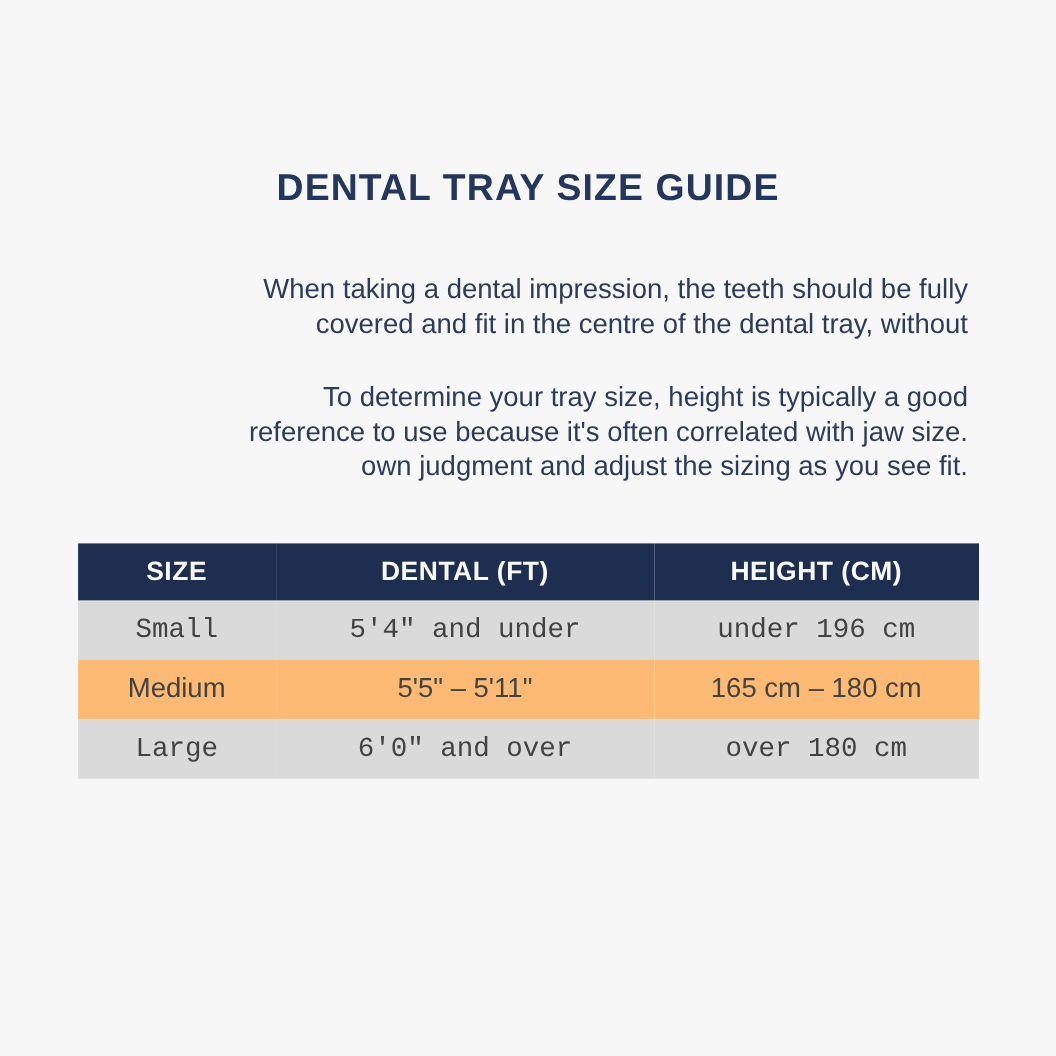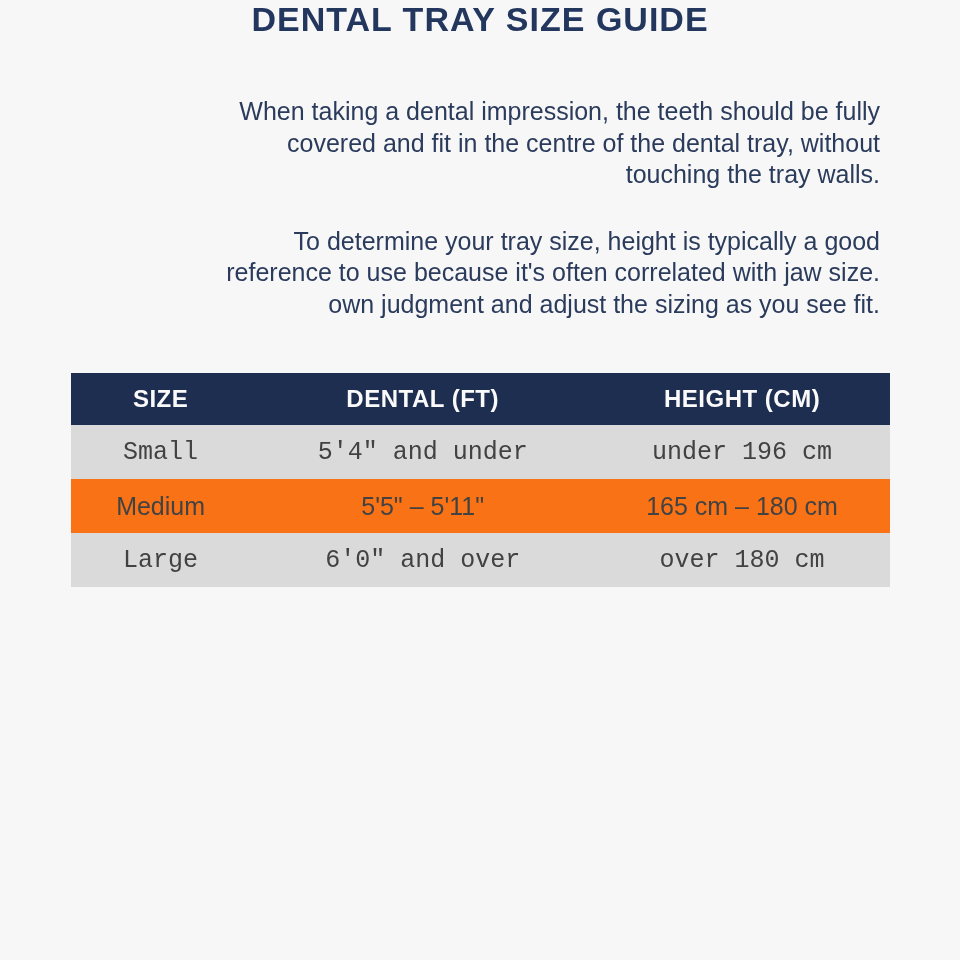--- a/index.html
+++ b/index.html
@@ -10,20 +10,21 @@
     width: 960px;
     height: 960px;
     background: #f7f7f7;
     font-family: "Liberation Sans", sans-serif;
     overflow: hidden;
   }
   .page {
     width: 960px;
     height: 960px;
     box-sizing: border-box;
+    padding-top: 152px;
   }
   .page-title {
     margin: 0 0 57px 0;
     text-align: center;
     font-size: 34px;
     font-weight: bold;
     letter-spacing: 1px;
     color: #22365e;
   }
   .intro-paragraph {
@@ -63,34 +64,33 @@
     color: #424242;
     text-align: center;
     vertical-align: middle;
     padding: 0;
   }
   tr.row-shaded td {
     background: #dadada;
     font-family: Liberation Mono, monospace;
   }
   tr.row-plain td {
-    background: #f97316;
+    background: #fdba74;
   }
 </style>
 </head>
 <body>
 
 <div class="page">
 
   <h1 class="page-title">DENTAL TRAY SIZE GUIDE</h1>
 
   <div class="intro-paragraph">
     <div>When taking a dental impression, the teeth should be fully</div>
     <div>covered and fit in the centre of the dental tray, without</div>
-    <div>touching the tray walls.</div>
   </div>
 
   <div class="intro-paragraph">
     <div>To determine your tray size, height is typically a good</div>
     <div>reference to use because it's often correlated with jaw size.</div>
     <div>own judgment and adjust the sizing as you see fit.</div>
   </div>
 
   <table class="size-table">
     <colgroup>

